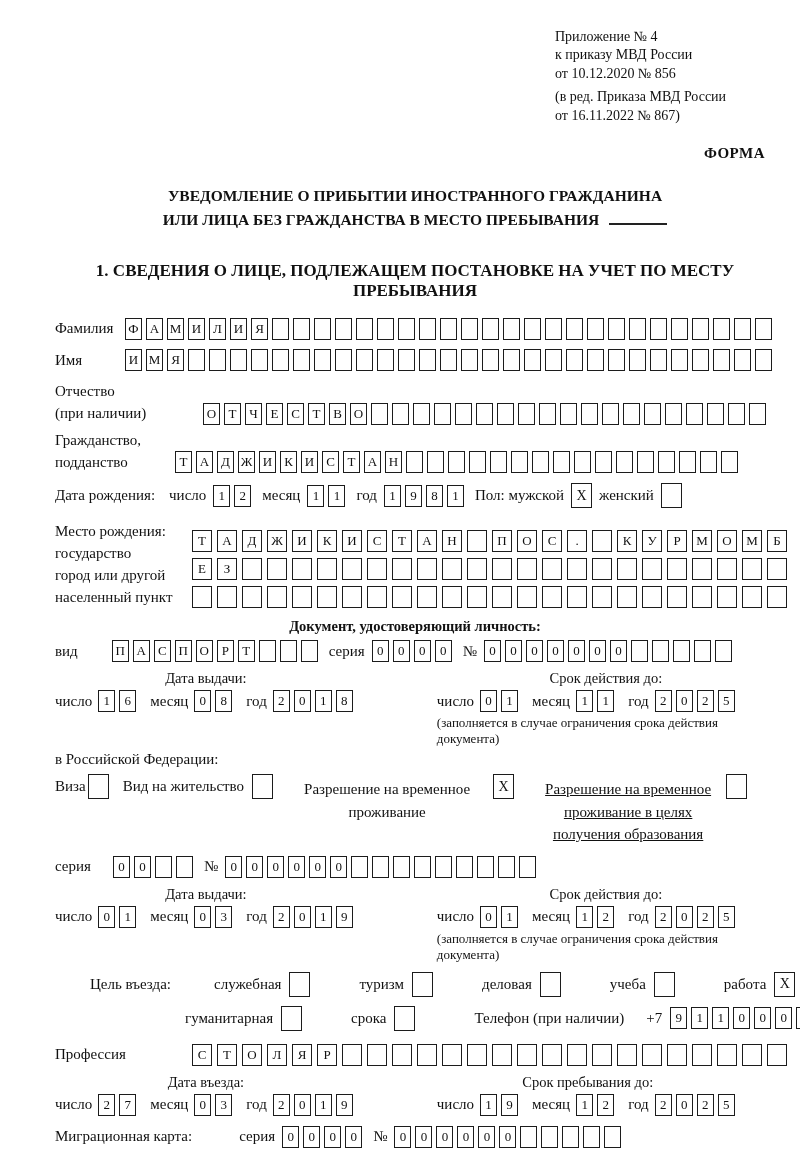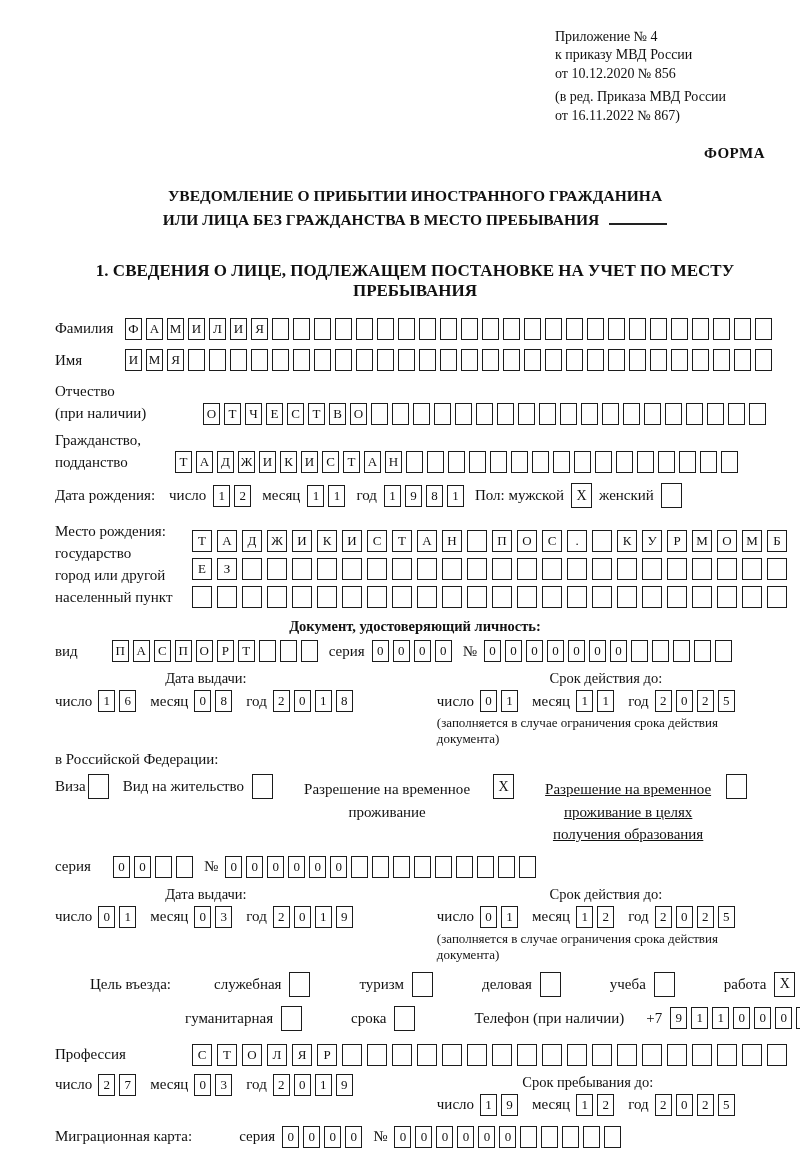--- a/index.html
+++ b/index.html
@@ -602,20 +602,21 @@
         <span class="cell"></span>
         <span class="cell"></span>
         <span class="cell"></span>
         <span class="cell"></span>
         <span class="cell"></span>
       </div>
   </div>
 
   <div class="datepair">
     <div class="dategroup">
+      <div class="dg-head">Дата въезда:</div>
       <div class="dg-row">
         <span class="txt">число</span>
         <span class="cellrow">
             <span class="cell">2</span>
             <span class="cell">7</span>
           </span>
         <span class="txt gap">месяц</span>
         <span class="cellrow">
             <span class="cell">0</span>
             <span class="cell">3</span>

